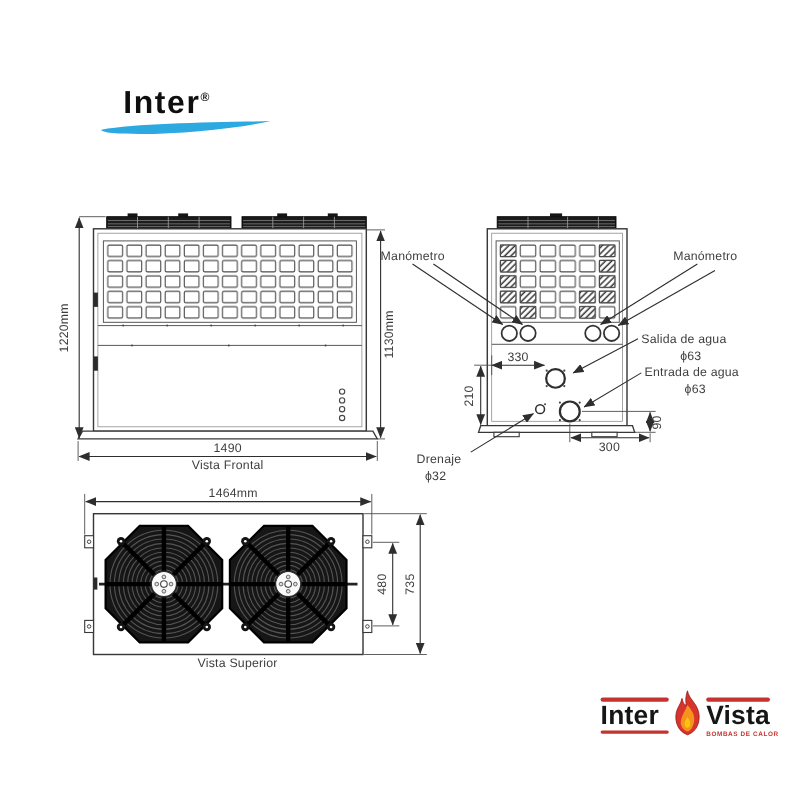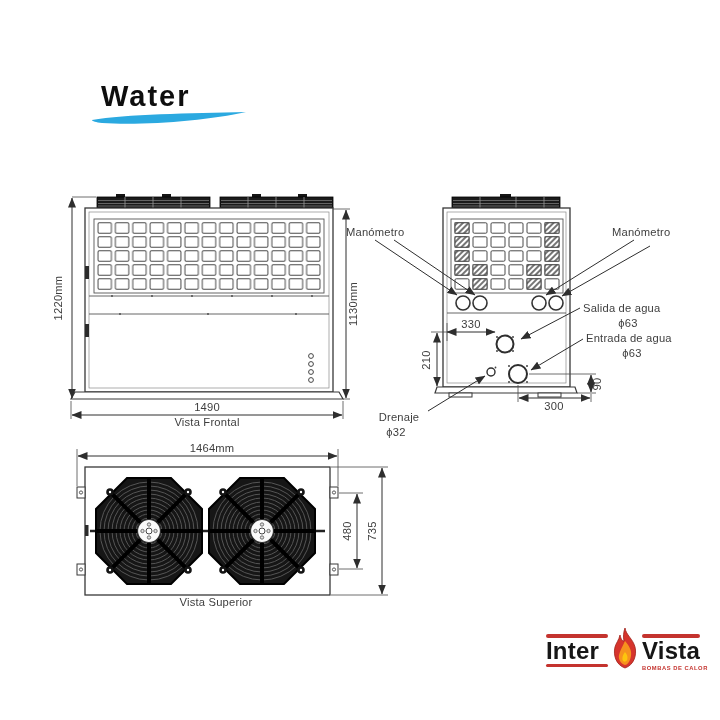--- a/index.html
+++ b/index.html
@@ -27,21 +27,21 @@
   .tc{text-anchor:middle;}
   .ln{stroke:#2e2e2e;stroke-width:1;fill:none;}
   .ext{stroke:#4a4a4a;stroke-width:.8;fill:none;}
 </style>
 </head>
 <body>
 
 <div class="page">
 
   <div class="iw">
-    <div class="iw-l2">Water</div>
+    <div class="iw-l1"><span>Inter</span><sup>®</sup></div>
     <svg class="iw-wave" width="158" height="16" viewBox="0 0 158 16">
       <path d="M2,9 C35,3 100,2.5 156,1 C118,9.5 52,15 12,12 C6,11.3 2.2,10.2 2,9 Z" fill="#2ba9e0"></path>
     </svg>
   </div>
 
   <svg class="drawing" width="720" height="720" viewBox="0 0 720 720">
     <defs>
       <marker id="ar" viewBox="0 0 10 8" markerWidth="10" markerHeight="8" refX="9.5" refY="4" orient="auto-start-reverse" markerUnits="userSpaceOnUse">
         <path d="M0,0 L10,4 L0,8 Z" fill="#2e2e2e"></path>
       </marker>

